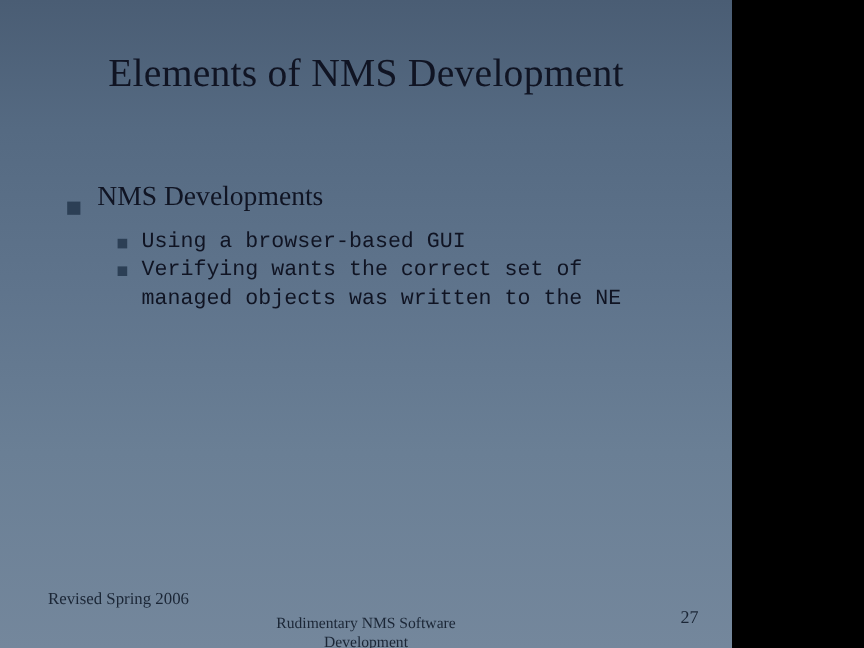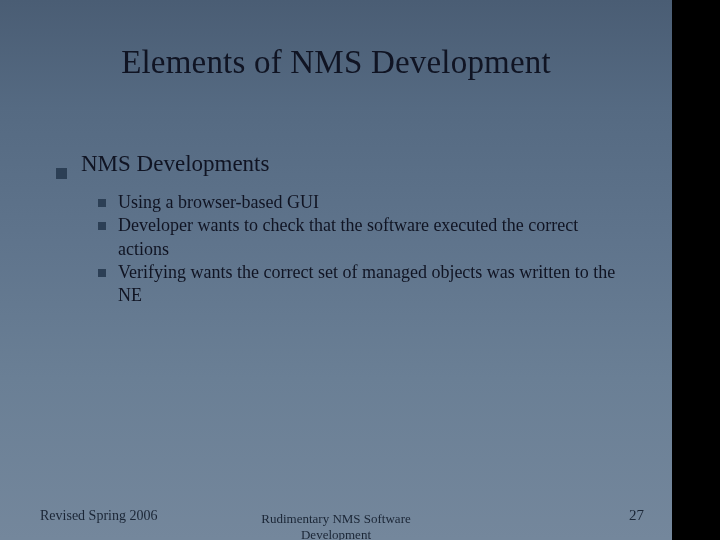--- a/index.html
+++ b/index.html
@@ -6,21 +6,21 @@
     margin: 0;
     padding: 0;
     width: 720px;
     height: 540px;
     overflow: hidden;
     font-family: Georgia, "Times New Roman", serif;
     background: #000;
   }
   .slide {
     position: relative;
-    width: 672px;
+    width: 610px;
     height: 540px;
     background: linear-gradient(180deg,
       #4a5d74 0%,
       #556a82 20%,
       #5f748c 45%,
       #6a7f95 70%,
       #74879c 100%);
     color: #101421;
     box-sizing: border-box;
   }
@@ -59,20 +59,21 @@
     line-height: 1.25;
     color: #101423;
   }
   .l2-wrap {
     margin-left: 42px;
   }
   .l2 {
     display: flex;
     align-items: flex-start;
     margin-bottom: 0;
+    font-family: Liberation Mono, monospace;
   }
   .l2 .bullet {
     flex: 0 0 auto;
     width: 8px;
     height: 8px;
     background: #2c3f55;
     margin-top: 8px;
     margin-right: 12px;
   }
   .l2 .text {
@@ -83,21 +84,21 @@
   .footer {
     position: absolute;
     left: 0;
     right: 0;
     bottom: 14px;
     height: 34px;
   }
   .footer-left {
     position: absolute;
     left: 40px;
-    bottom: 2px;
+    bottom: 18px;
     font-size: 14px;
     color: #1b2636;
   }
   .footer-center {
     position: absolute;
     left: 0;
     right: 0;
     text-align: center;
     font-size: 13px;
     line-height: 1.2;
@@ -126,24 +127,20 @@
       <div class="text">NMS Developments</div>
     </div>
 
     <div class="l2-wrap">
       <div class="l2">
         <div class="bullet"></div>
         <div class="text">Using a browser-based GUI</div>
       </div>
       <div class="l2">
         <div class="bullet"></div>
-        <div class="text">Developer wants to check that the software executed the correct actions</div>
-      </div>
-      <div class="l2">
-        <div class="bullet"></div>
         <div class="text">Verifying wants the correct set of managed objects was written to the NE</div>
       </div>
     </div>
   </div>
 
   <div class="footer">
     <div class="footer-left">Revised Spring 2006</div>
     <div class="footer-center">
       <span>Rudimentary NMS Software</span><br>
       <span>Development</span>

